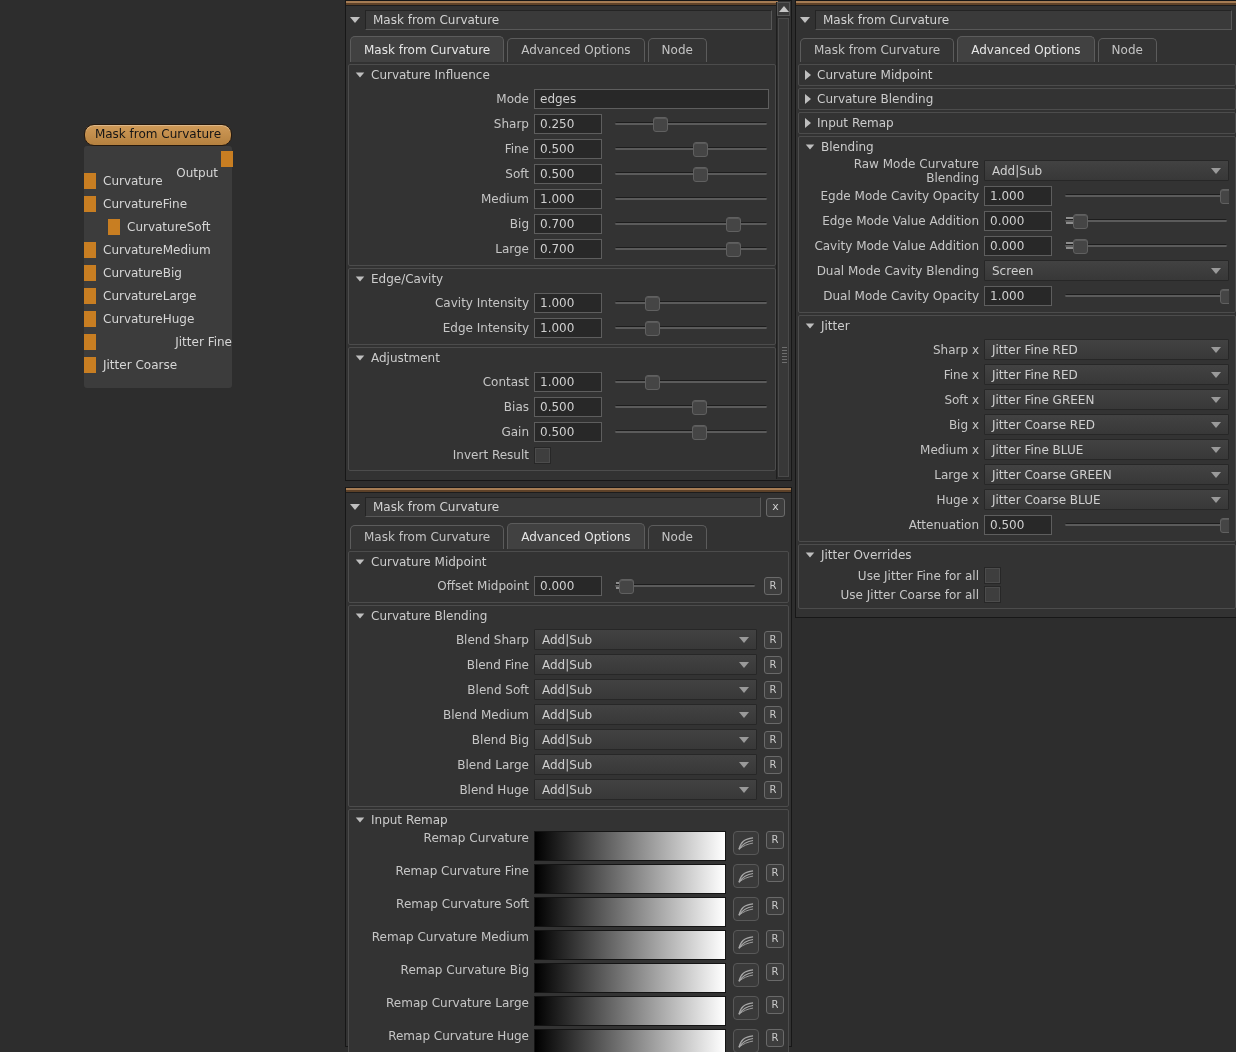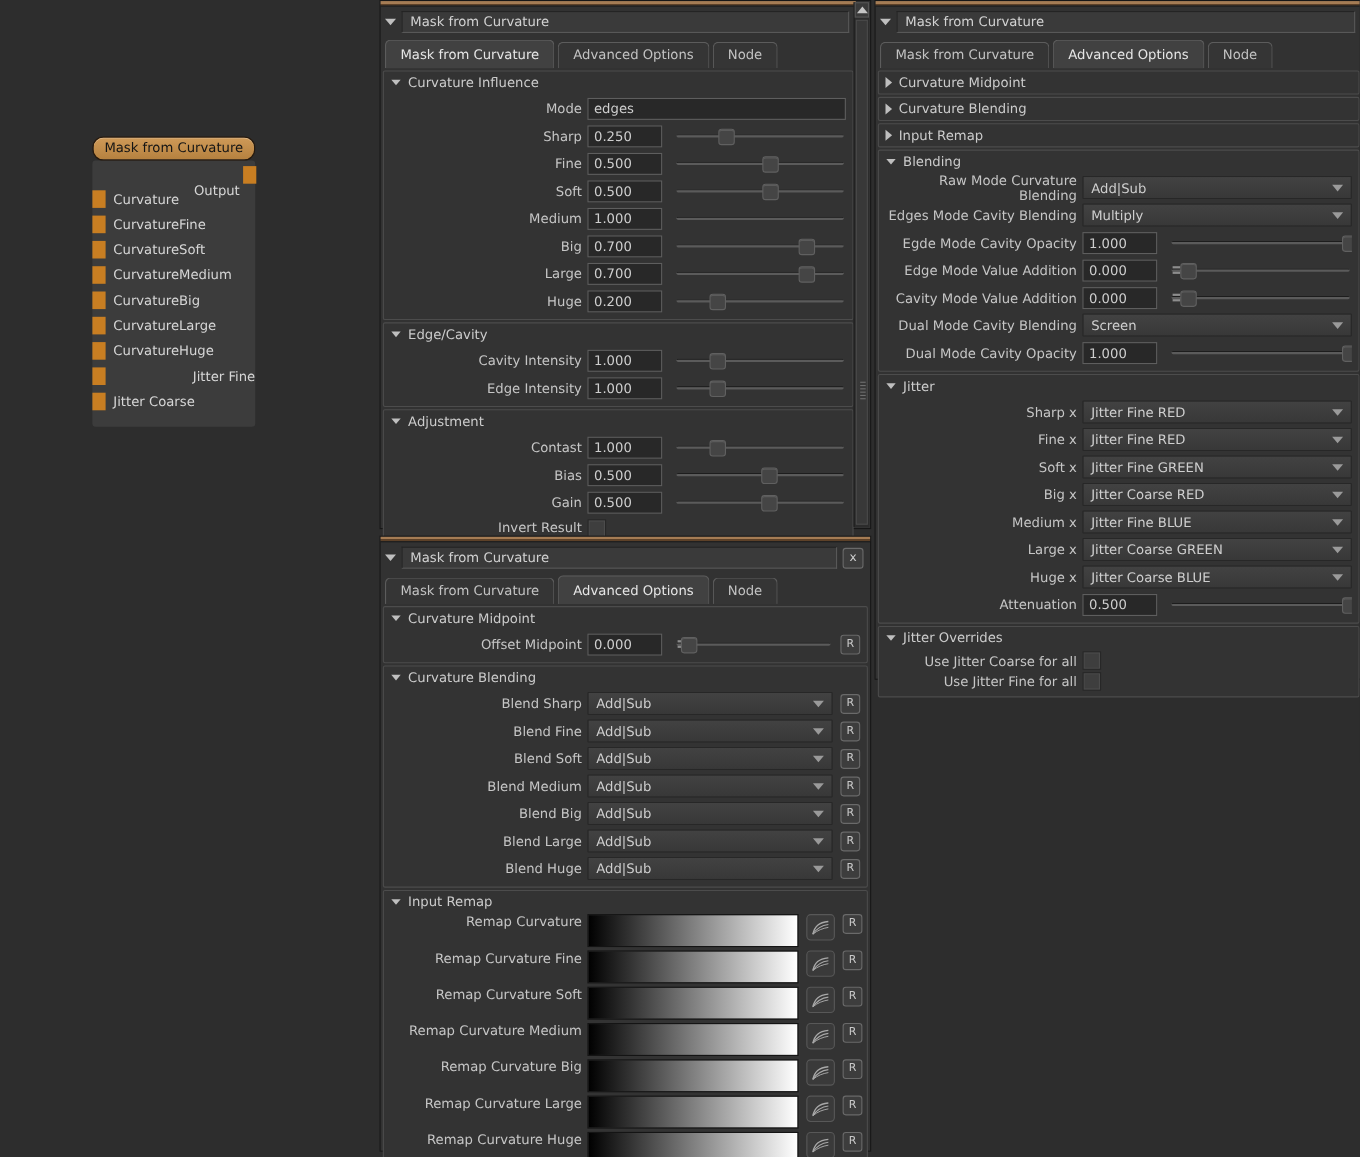--- a/index.html
+++ b/index.html
@@ -90,21 +90,21 @@
     <span class="port" style="margin-right:-1px;"></span>
   </div>
   <div class="node-row" style="top:24px;">
       <span class="port"></span>
       <span class="nlbl">Curvature</span>
     </div>
   <div class="node-row" style="top:47px;">
       <span class="port"></span>
       <span class="nlbl">CurvatureFine</span>
     </div>
-  <div class="node-row" style="top:70px;">
+  <div class="node-row" style="top:70px;margin-left:24px;">
       <span class="port"></span>
       <span class="nlbl">CurvatureSoft</span>
     </div>
   <div class="node-row" style="top:93px;">
       <span class="port"></span>
       <span class="nlbl">CurvatureMedium</span>
     </div>
   <div class="node-row" style="top:116px;">
       <span class="port"></span>
       <span class="nlbl">CurvatureBig</span>
@@ -189,28 +189,20 @@
               <span class="track"></span>
               <span class="handle" style="left:77%;"></span>
             </span>
         </div>
         <div class="row">
           <span class="lbl">Large</span>
           <span class="field">0.700</span>
           <span class="slider">
               <span class="track"></span>
               <span class="handle" style="left:77%;"></span>
-            </span>
-        </div>
-        <div class="row">
-          <span class="lbl">Huge</span>
-          <span class="field">0.200</span>
-          <span class="slider">
-              <span class="track"></span>
-              <span class="handle" style="left:25%;"></span>
             </span>
         </div>
       </div>
     </div>
 
     <div class="section">
       <div class="shead">
         <span class="tri-down"></span>
         <span>Edge/Cavity</span>
       </div>
@@ -511,27 +503,20 @@
     </div>
     <div class="sbody">
       <div class="row">
         <span class="lbl">Raw Mode Curvature Blending</span>
         <span class="dropdown">
             <span>Add|Sub</span>
             <span class="dd-arrow"></span>
           </span>
       </div>
       <div class="row">
-        <span class="lbl">Edges Mode Cavity Blending</span>
-        <span class="dropdown">
-            <span>Multiply</span>
-            <span class="dd-arrow"></span>
-          </span>
-      </div>
-      <div class="row">
         <span class="lbl">Egde Mode Cavity Opacity</span>
         <span class="field">1.000</span>
         <span class="slider">
             <span class="track"></span>
             <span class="handle" style="left:100%;margin-left:-9px;"></span>
           </span>
       </div>
       <div class="row">
         <span class="lbl">Edge Mode Value Addition</span>
         <span class="field">0.000</span>
@@ -634,22 +619,22 @@
     </div>
   </div>
 
   <div class="section">
     <div class="shead">
       <span class="tri-down"></span>
       <span>Jitter Overrides</span>
     </div>
     <div class="sbody">
       <div class="row" style="height:19px;">
+        <span class="lbl">Use Jitter Fine for all</span>
+        <span class="checkbox"></span>
+      </div>
+      <div class="row" style="height:19px;">
         <span class="lbl">Use Jitter Coarse for all</span>
         <span class="checkbox"></span>
       </div>
-      <div class="row" style="height:19px;">
-        <span class="lbl">Use Jitter Fine for all</span>
-        <span class="checkbox"></span>
-      </div>
     </div>
   </div>
 </div>
 
 </body></html>

